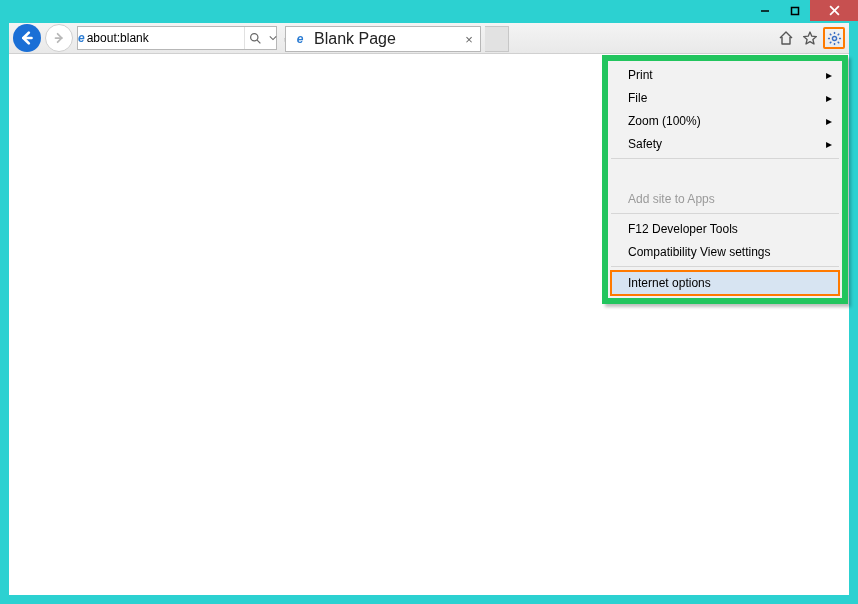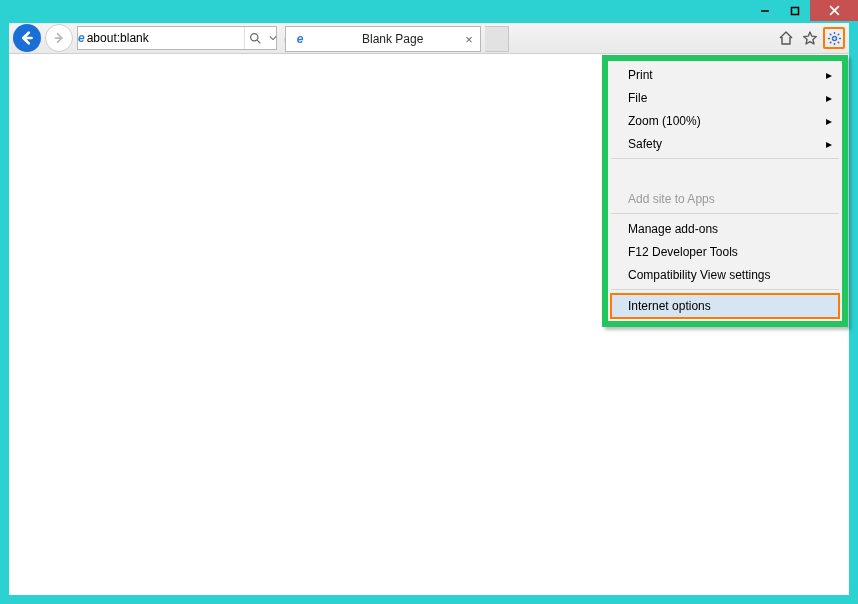--- a/index.html
+++ b/index.html
@@ -13,21 +13,21 @@
   .toolbar { height: 31px; background: linear-gradient(#f4f4f4,#e9e9e9); border-bottom: 1px solid #d0d0d0; display: flex; align-items: center; padding: 0 4px; gap: 4px; }
   .nav-btn { width: 28px; height: 28px; border-radius: 50%; display: flex; align-items: center; justify-content: center; }
   .nav-back { background: #1a6fd6; }
   .nav-fwd { background: #fff; border: 1px solid #cfcfcf; }
   .addr-wrap { display: flex; align-items: center; height: 24px; border: 1px solid #b7b7b7; background: #fff; width: 200px; }
   .addr-icon { width: 20px; display:flex; align-items:center; justify-content:center; }
   .addr-input { flex: 1; border: none; outline: none; font-size: 12px; padding: 8px 2px; height: 20px; }
   .tb-ic { width: 22px; height: 22px; display:flex; align-items:center; justify-content:center; color:#555; }
   .addr-ctrls { display:flex; align-items:center; border-left:1px solid #e1e1e1; height:100%; }
   .tab { display:flex; align-items:center; height:26px; border:1px solid #b7b7b7; background:#fff; width:196px; margin-left:4px; padding:0 4px; gap:4px; position:relative; top:1px; }
-  .tab-title { flex:1; font-size:12px; color:#222; white-space:nowrap; overflow:hidden; text-overflow:ellipsis;margin-left:48px; }
+  .tab-title { flex:1; font-size:16px; color:#222; white-space:nowrap; overflow:hidden; text-overflow:ellipsis; }
   .tab-close { width:14px; height:14px; display:flex; align-items:center; justify-content:center; color:#666; font-size:13px; }
   .newtab { width:24px; height:26px; background:#e2e2e2; border:1px solid #c7c7c7; border-left:none; position:relative; top:1px;}
   .right-icons { margin-left:auto; display:flex; gap:2px; align-items:center; }
   .ri { width:22px; height:22px; display:flex; align-items:center; justify-content:center; color:#555; }
   .ri.gear { border:2px solid #ff7a00; border-radius:2px; color:#3b6fc4; }
   .content { position:absolute; top:32px; left:0; right:0; bottom:0; background:#fff; }
   .menu { position:absolute; top:32px; right:1px; width:246px; background:#f2f2f2; border:6px solid #22c55e; box-shadow:3px 3px 3px rgba(0,0,0,0.25); padding:2px; }
   .menu-item { height:23px; display:flex; align-items:center; padding:0 10px 0 18px; font-size:12px; color:#000; position:relative; white-space:nowrap; }
   .menu-item.disabled { color:#9a9a9a;margin-top:28px; }
   .menu-item.hl { border:2px solid #ff7a00; background:#d7e4f2; height:26px; padding:0 8px 0 16px; }
@@ -155,23 +155,20 @@
       <div class="menu-item">
           <span>Safety</span>
           <span class="menu-arrow">▸</span>
         </div>
       <div class="menu-sep"></div>
       <div class="menu-item disabled">
           <span>Add site to Apps</span>
         </div>
       <div class="menu-sep"></div>
       <div class="menu-item">
-          <span>Manage add-ons</span>
-        </div>
-      <div class="menu-item">
           <span>F12 Developer Tools</span>
         </div>
       <div class="menu-item">
           <span>Compatibility View settings</span>
         </div>
       <div class="menu-sep"></div>
       <div class="menu-item hl">
           <span>Internet options</span>
         </div>
     </div>

